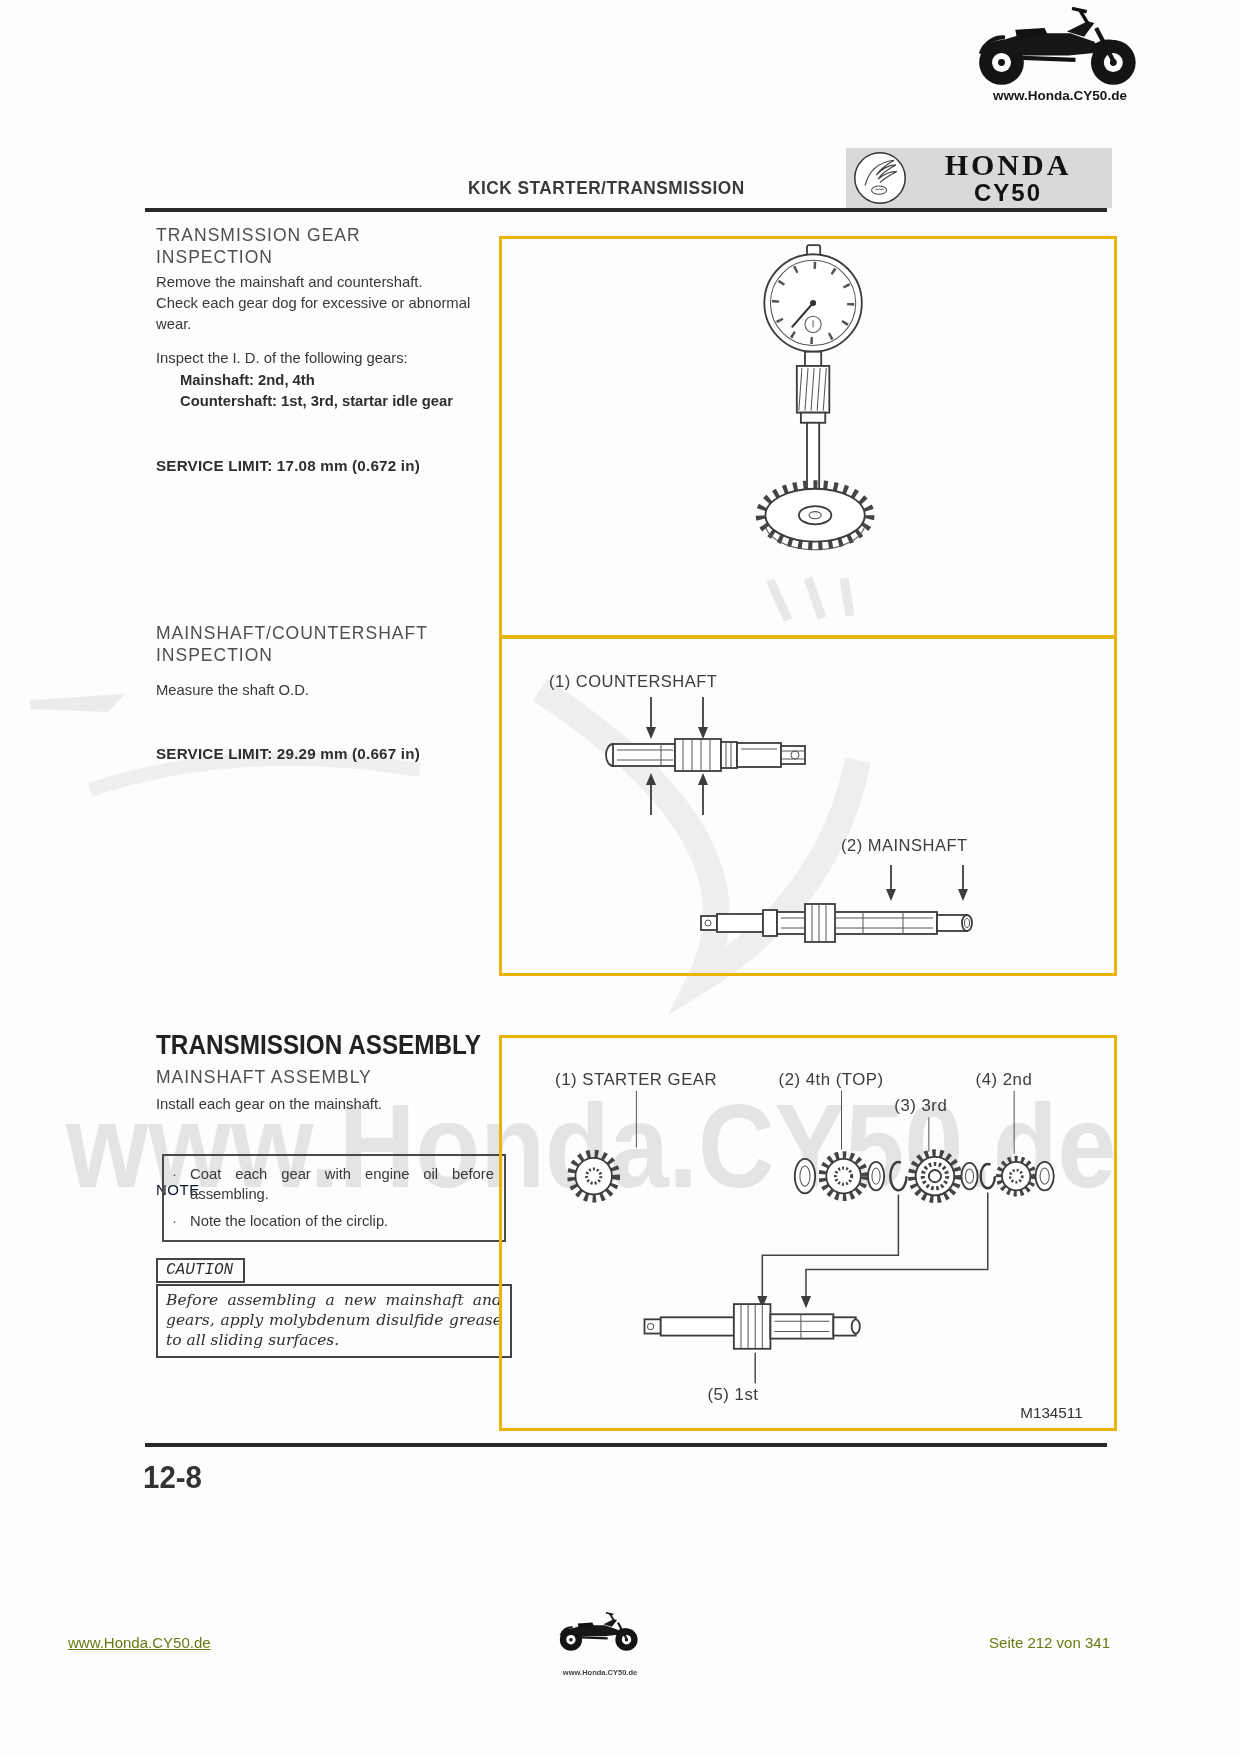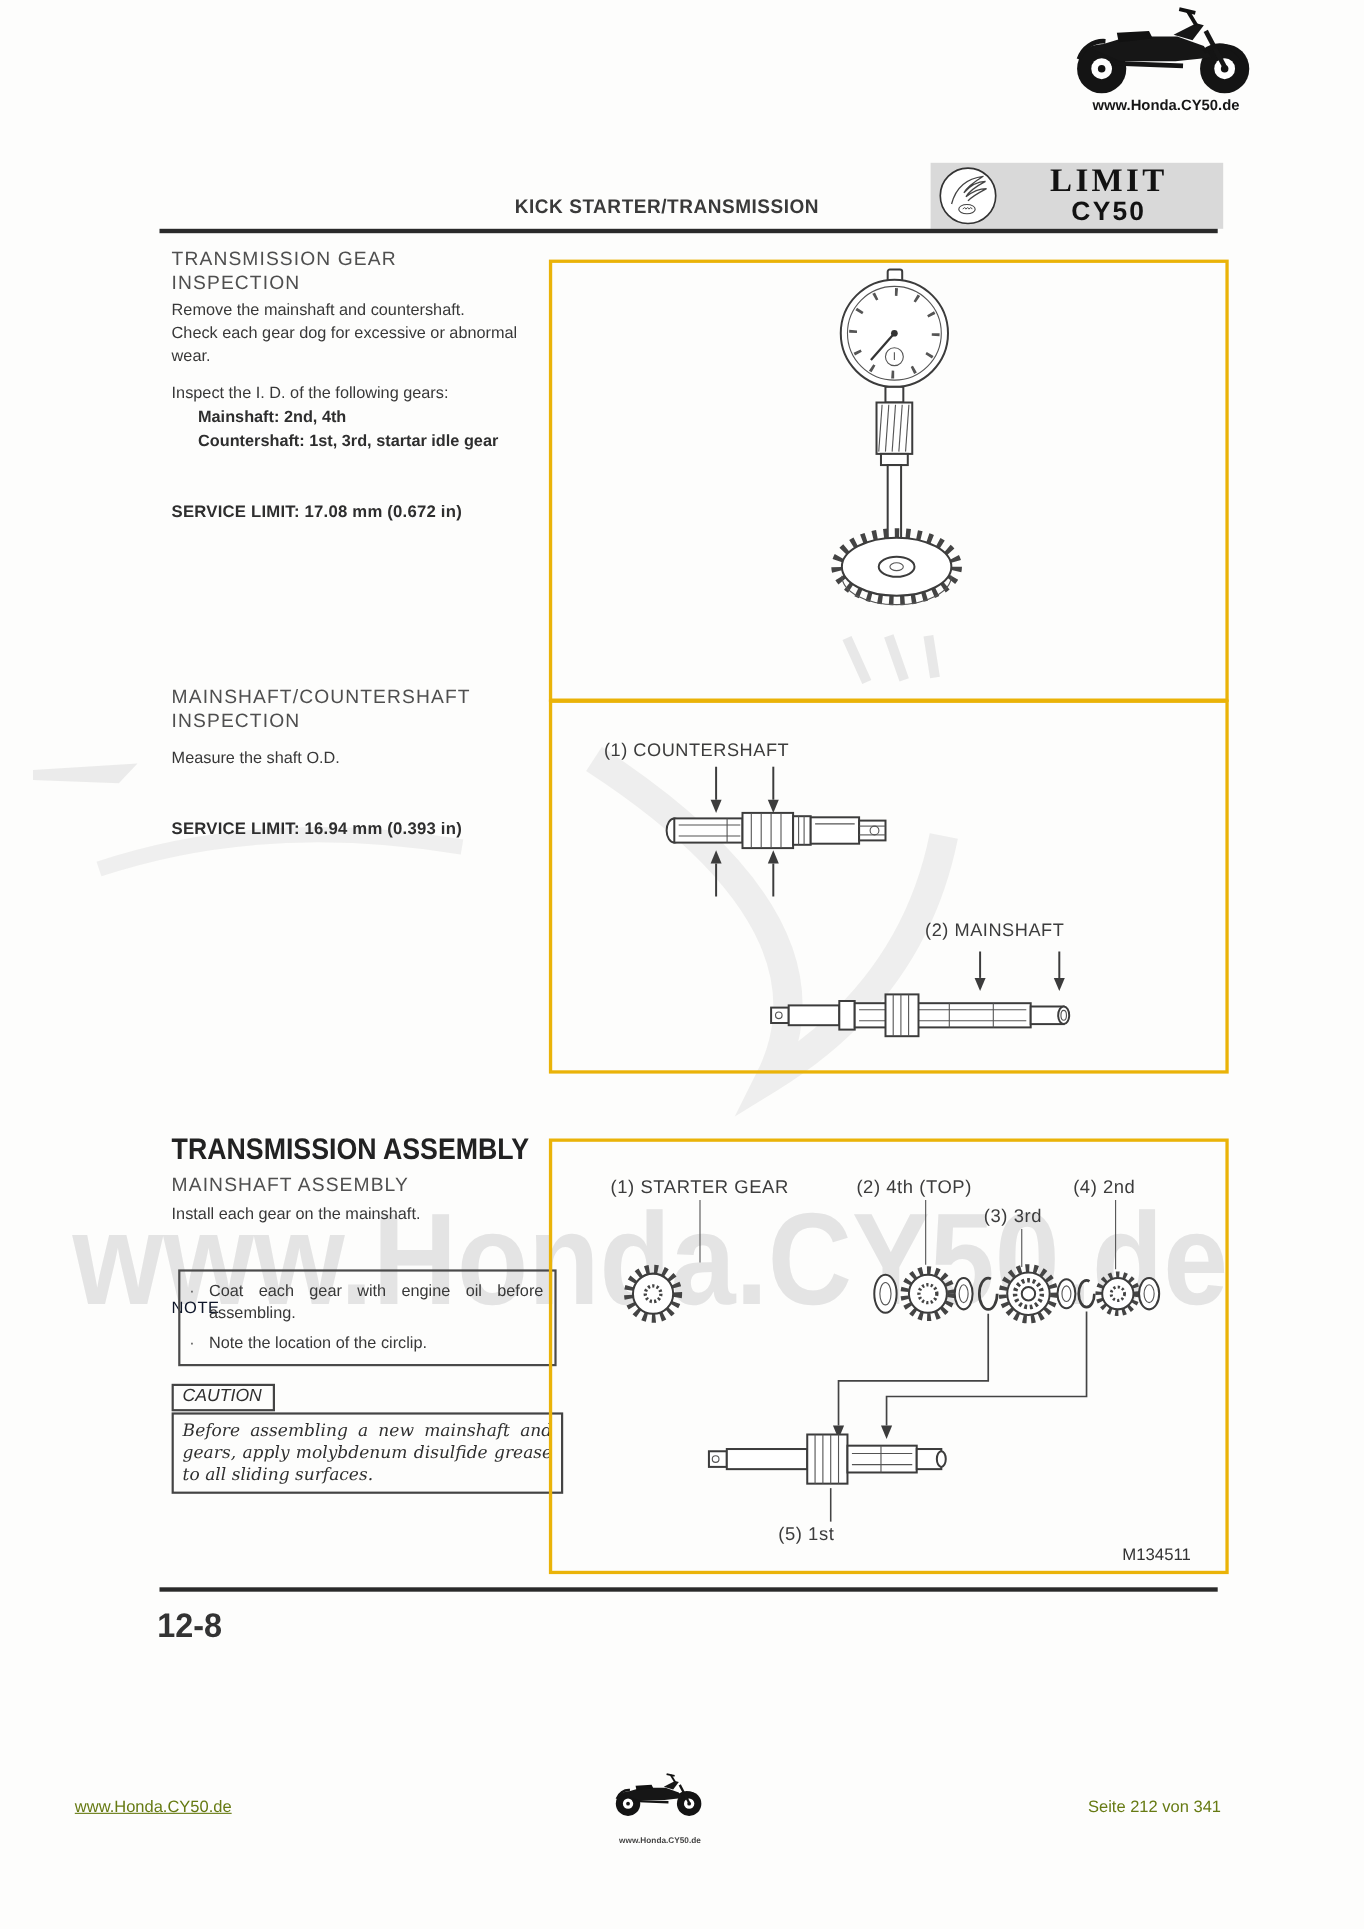--- a/index.html
+++ b/index.html
@@ -49,21 +49,21 @@
   .service-limit{font-size:15.2px;font-weight:bold;color:#2e2e2e;letter-spacing:0.2px;margin-top:29px;}
   .big-heading{font-size:27px;font-weight:bold;color:#222;
     transform:scaleX(0.9);transform-origin:left;letter-spacing:0px;}
   .note-label{font-size:15px;color:#0f172a;letter-spacing:0.5px;margin-top:47px;}
   .note-box{left:162px;width:322px;border:2px solid #4a4a4a;padding:8px 10px 9px 8px;}
   .note-item{display:flex;font-size:14.8px;line-height:20px;color:#383838;}
   .note-item + .note-item{margin-top:7px;}
   .note-bullet{width:18px;flex:none;color:#555;}
   .note-item-text{flex:1;text-align:justify;}
   .caution-tab{left:156px;top:1258px;border:2px solid #444;
-    padding:1px 10px 2px 8px;font-family:Liberation Sans, sans-serif;font-style:italic;
+    padding:1px 10px 2px 8px;font-family:Liberation Mono, monospace;font-style:italic;
     font-size:16px;color:#2f2f2f;background:transparent;}
   .caution-box{left:156px;top:1284px;width:336px;border:2px solid #444;
     padding:4px 8px 6px 8px;font-family:"DejaVu Serif",serif;font-style:italic;
     font-size:15.5px;line-height:20px;color:#2f2f2f;text-align:justify;}
 
   
   .figbox{left:499px;width:576px;border:3px solid #eab308;background:transparent;padding-left:36px;}
   .figbox svg{position:absolute;left:0;top:0;width:100%;height:100%;}
   .fig1{top:236px;height:396px;}
   .fig2{top:636px;height:334px;}
@@ -132,21 +132,21 @@
   <div class="abs z1 honda-block">
     <div class="honda-emblem">
       <svg viewBox="0 0 60 60">
         <circle cx="30" cy="30" r="27" fill="#fff" stroke="#333" stroke-width="1.6"></circle>
         <path d="M14,38 Q20,14 45,11 Q30,20 26,27 Q36,16 47,16 Q32,24 28,31 Q38,23 48,23 Q33,31 30,35" fill="none" stroke="#444" stroke-width="1.3"></path>
         <ellipse cx="29" cy="43" rx="8" ry="4.5" fill="none" stroke="#444" stroke-width="1.1"></ellipse>
         <path d="M25,43 q2,-3 3,0 q2,-3 3,0 q2,-3 3,0" fill="none" stroke="#444" stroke-width="0.9"></path>
       </svg>
     </div>
     <div class="honda-texts">
-      <div class="honda-name">LIMIT</div>
+      <div class="honda-name">HONDA</div>
       <div class="honda-model">CY50</div>
     </div>
   </div>
 
   <div class="abs z1 kick-header">KICK STARTER/TRANSMISSION</div>
   <div class="abs z1 rule rule1"></div>
 
   <div class="abs z1 lcol sec-heading prel" style="top:224px">TRANSMISSION GEAR
 INSPECTION</div>
 
@@ -156,21 +156,21 @@
 
   <div class="abs z1 lcol body-text" style="top:348px">Inspect the I. D. of the following gears:</div>
   <div class="abs z1 lcol bold-line" style="top:370px">Mainshaft:  2nd, 4th</div>
   <div class="abs z1 lcol bold-line" style="top:391px">Countershaft:  1st, 3rd, startar idle gear</div>
 
   <div class="abs z1 lcol service-limit" style="top:428px">SERVICE LIMIT: 17.08 mm (0.672 in)</div>
 
   <div class="abs z1 lcol sec-heading prel" style="top:622px">MAINSHAFT/COUNTERSHAFT
 INSPECTION</div>
   <div class="abs z1 lcol body-text" style="top:680px">Measure the shaft O.D.</div>
-  <div class="abs z1 lcol service-limit" style="top:716px">SERVICE LIMIT: 16.94 mm (0.393 in)</div>
+  <div class="abs z1 lcol service-limit" style="top:716px">SERVICE LIMIT: 29.29 mm (0.667 in)</div>
 
   <div class="abs z1 lcol big-heading" style="top:1030px">TRANSMISSION ASSEMBLY</div>
   <div class="abs z1 lcol sec-heading" style="top:1066px">MAINSHAFT ASSEMBLY</div>
   <div class="abs z1 lcol body-text" style="top:1094px">Install each gear on the mainshaft.</div>
 
   <div class="abs z1 lcol note-label" style="top:1134px">NOTE</div>
   <div class="abs z1 note-box" style="top:1154px">
     <div class="note-item">
       <span class="note-bullet">·</span>
       <span class="note-item-text">Coat each gear with engine oil before assembling.</span>

